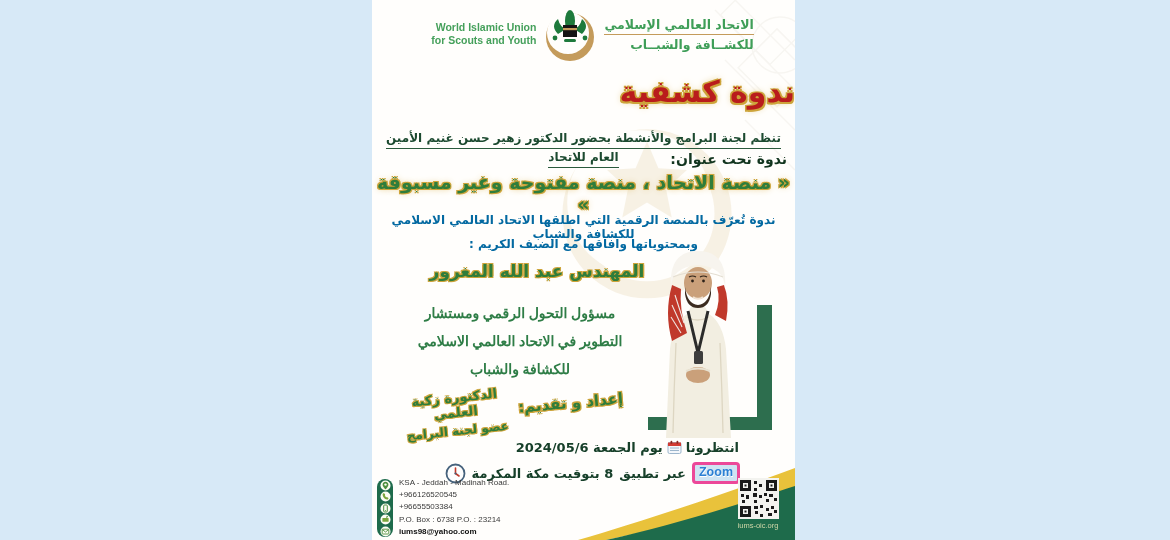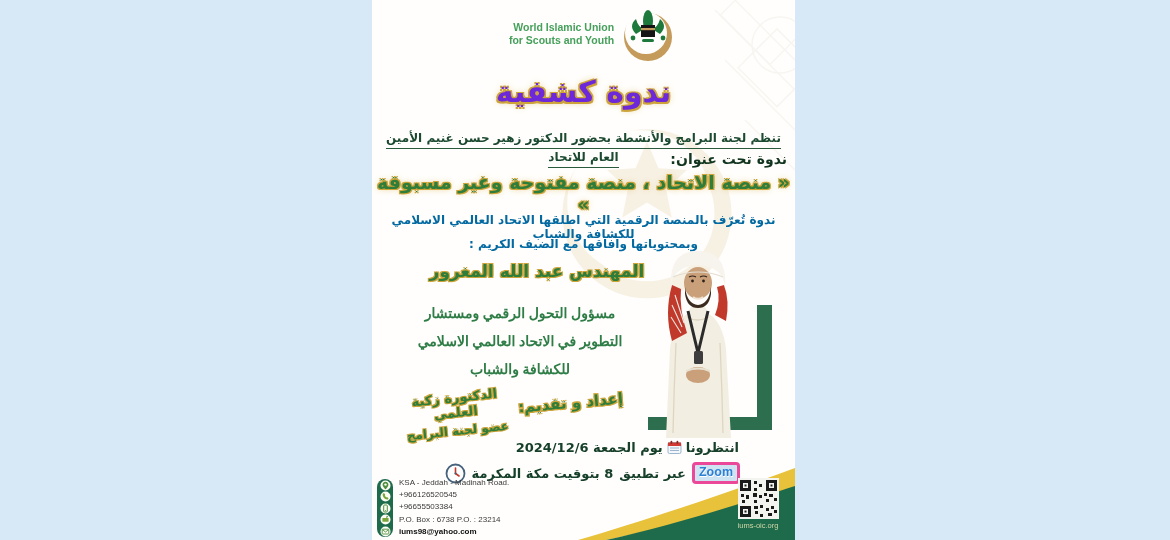--- a/index.html
+++ b/index.html
@@ -17,22 +17,22 @@
                opacity:.14; pointer-events:none; }
 
   .logo-row { position:absolute; top:6px; left:0; width:100%; display:flex;
               justify-content:center; align-items:center; gap:6px; }
   .logo-en { text-align:right; color:#45a05b; font-weight:bold; font-size:10.5px;
              line-height:13px; font-family:"Liberation Sans", sans-serif;margin-left:18px; }
   .logo-ar { text-align:right; color:#3f9e58; font-weight:bold; font-size:12.5px;
              line-height:15px; direction:rtl; }
   .logo-ar .divider { border-top:1px solid #c49b5b; margin:2px 0; }
 
-  .title { position:absolute; top:74px; width:100%; text-align:center;
-           font-size:30px; font-weight:bold; color:#6d28d9; direction:rtl;
+  .title { position:absolute; top:74px; width:100%; text-align:right;
+           font-size:30px; font-weight:bold; color:#b91c1c; direction:rtl;
            text-shadow:-1.5px -1.5px 0 #cda43a, 1.5px -1.5px 0 #cda43a,
                        -1.5px 1.5px 0 #cda43a, 1.5px 1.5px 0 #cda43a,
                         0 0 7px rgba(226,196,120,.95); }
 
   .organizer { position:absolute; top:127px; width:100%; text-align:center; direction:rtl; }
   .organizer span { font-size:12px; font-weight:bold; color:#1c4a30;
                     border-bottom:1.5px solid #2a5a3c; padding-bottom:3px;margin-top:36px; }
 
   .subtitle { position:absolute; top:151px; right:8px; font-size:14px; font-weight:bold;
               color:#12351f; direction:rtl; }
@@ -125,20 +125,25 @@
       <circle cx="26" cy="27" r="21" fill="#fffefc"></circle>
       <ellipse cx="28" cy="15" rx="5" ry="11" fill="#1e7a3c"></ellipse>
       <path d="M16,28 q-8,-8 0,-15 q2,8 8,10 z" fill="#1e7a3c"></path>
       <path d="M40,28 q8,-8 0,-15 q-2,8 -8,10 z" fill="#1e7a3c"></path>
       <rect x="21" y="19" width="14" height="12" fill="#151515"></rect>
       <rect x="21" y="22" width="14" height="2.2" fill="#c49b5b"></rect>
       <rect x="22" y="33" width="12" height="3" rx="1.5" fill="#1e7a3c"></rect>
       <circle cx="13" cy="32" r="2.4" fill="#1e7a3c"></circle>
       <circle cx="43" cy="32" r="2.4" fill="#1e7a3c"></circle>
     </svg>
+    <div class="logo-ar">
+      <div>الاتحاد العالمي الإسلامي</div>
+      <div class="divider"></div>
+      <div>للكشــافة والشبــاب</div>
+    </div>
   </div>
 
   <div class="title">ندوة كشفية</div>
 
   <div class="organizer">
     <span>تنظم لجنة البرامج والأنشطة بحضور الدكتور زهير حسن غنيم الأمين العام للاتحاد</span>
   </div>
 
   <div class="subtitle">ندوة تحت عنوان:</div>
 
@@ -185,21 +190,21 @@
     </svg>
   </div>
 
   <div class="presenter-label">إعداد  و تقديم:</div>
   <div class="presenter-block">
     <div class="presenter-name">الدكتورة زكية العلمي</div>
     <div class="presenter-role">عضو لجنة البرامج</div>
   </div>
 
   <div class="date-line">
-    <span dir="rtl">يوم الجمعة 2024/12/6</span>
+    <span dir="rtl">يوم الجمعة 2024/05/6</span>
     <svg width="15" height="15" viewBox="0 0 15 15">
       <rect x="1" y="2.5" width="13" height="11" rx="1.5" fill="#f4f7fb" stroke="#9db6cc" stroke-width="1"></rect>
       <rect x="1" y="2.5" width="13" height="3.5" fill="#d23b33"></rect>
       <rect x="3.5" y="0.8" width="1.8" height="3" rx="0.9" fill="#8a2720"></rect>
       <rect x="9.5" y="0.8" width="1.8" height="3" rx="0.9" fill="#8a2720"></rect>
       <path d="M3,8 h9 M3,10.5 h9" stroke="#9db6cc" stroke-width="1"></path>
     </svg>
     <span dir="rtl">انتظرونا</span>
   </div>
 

